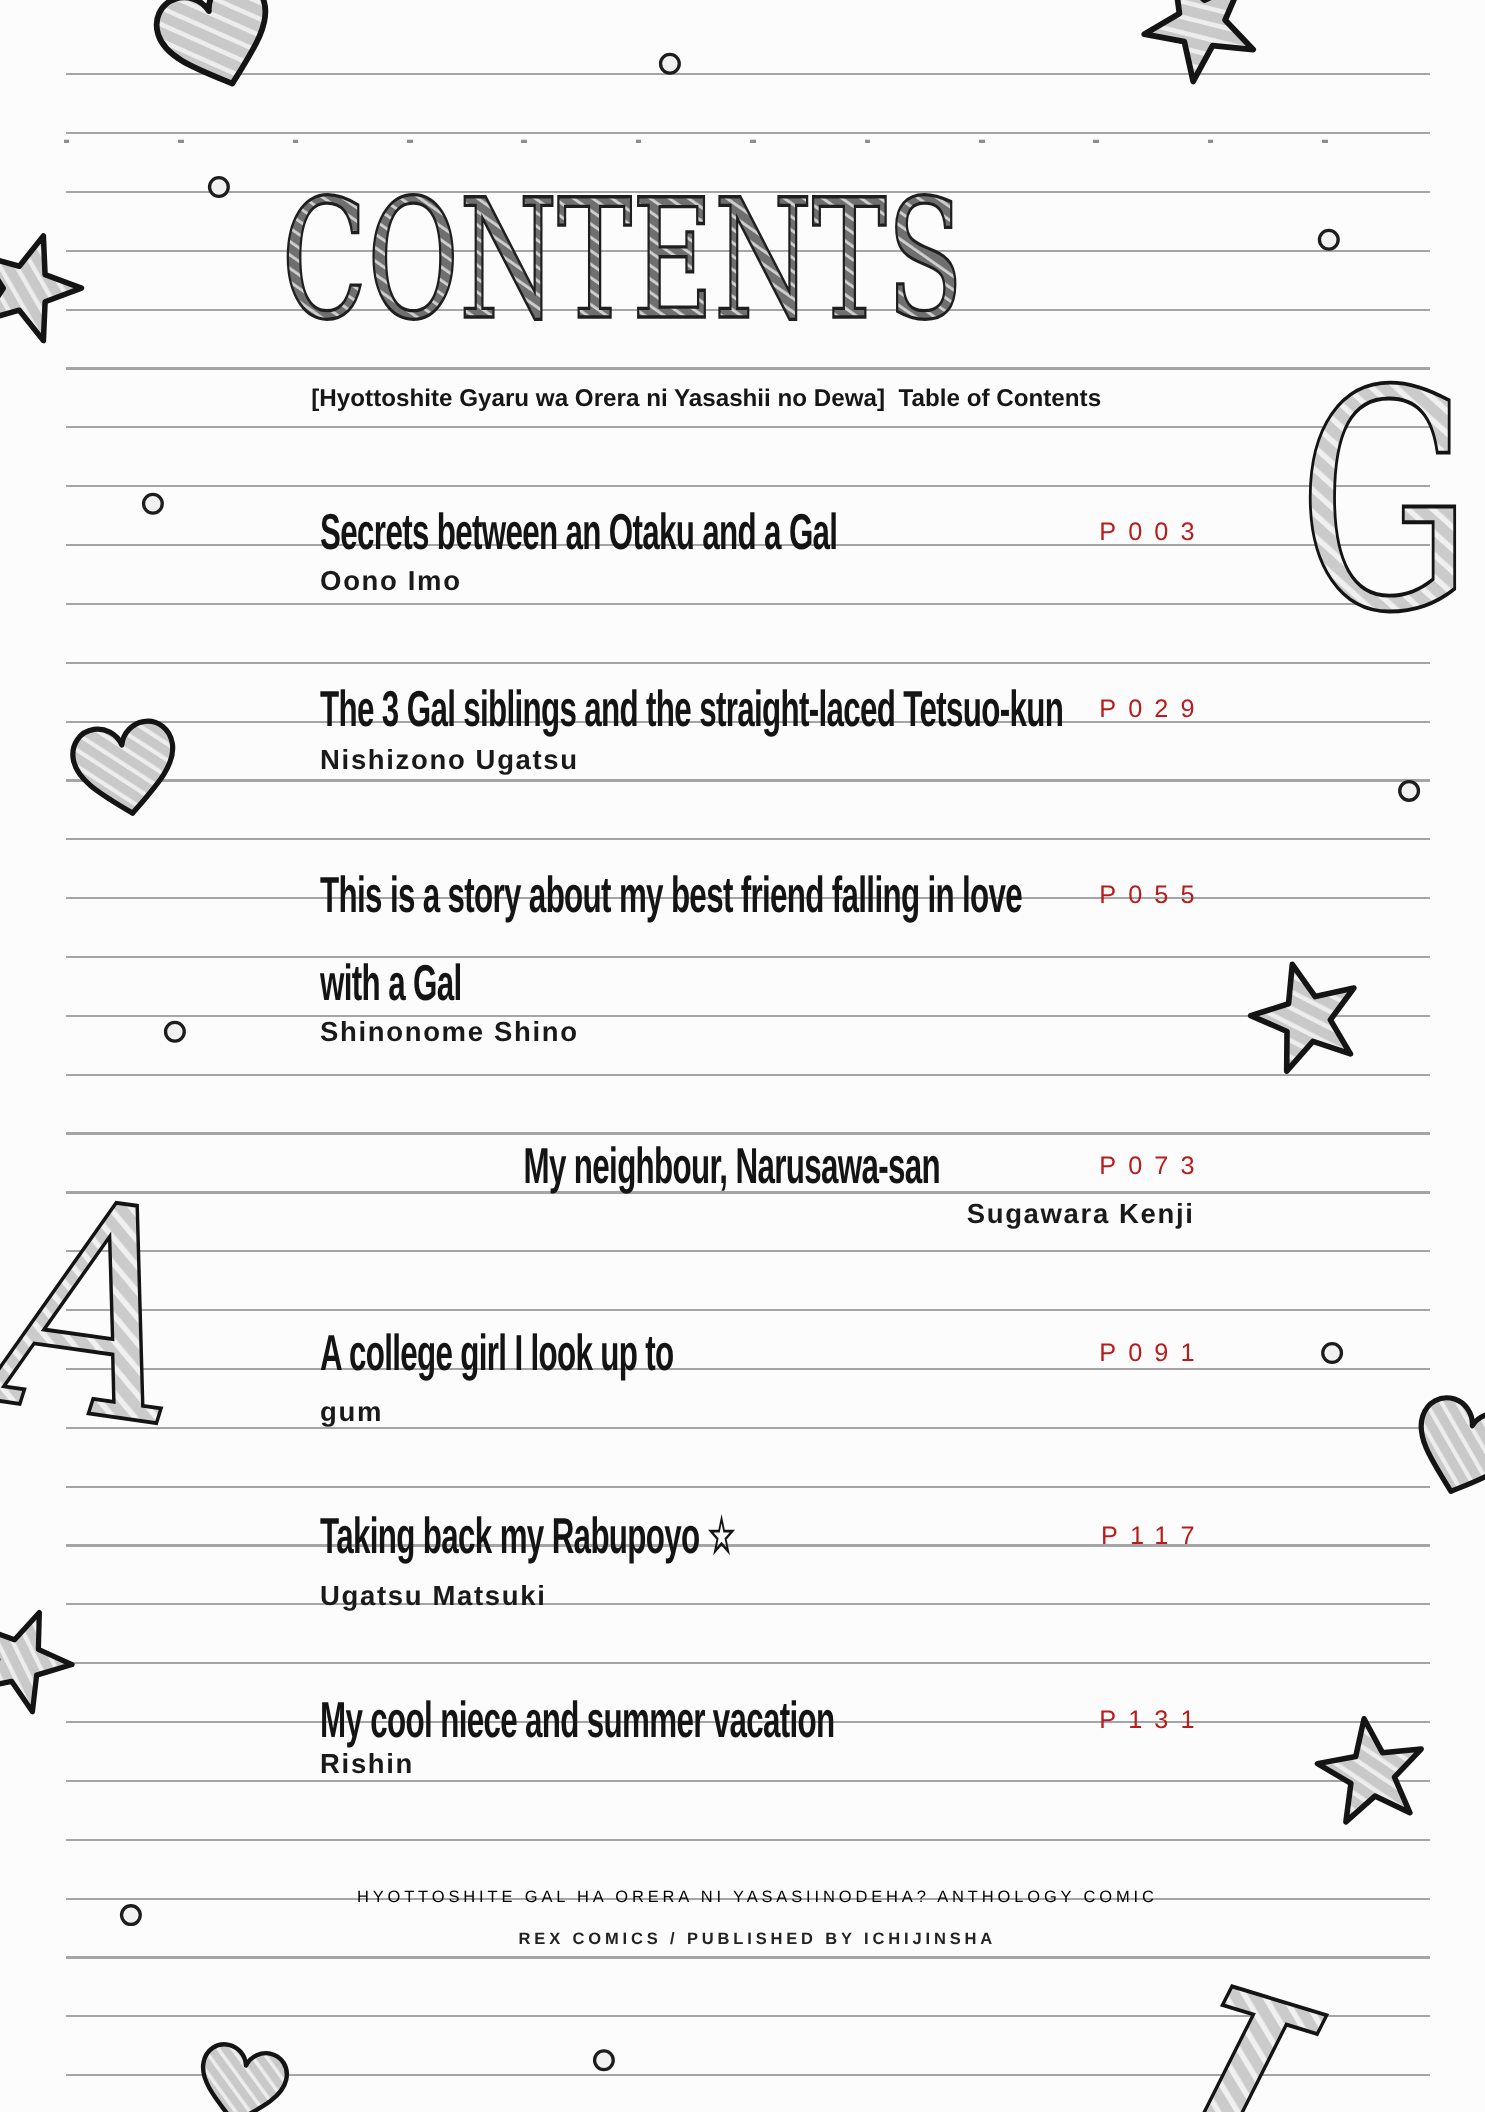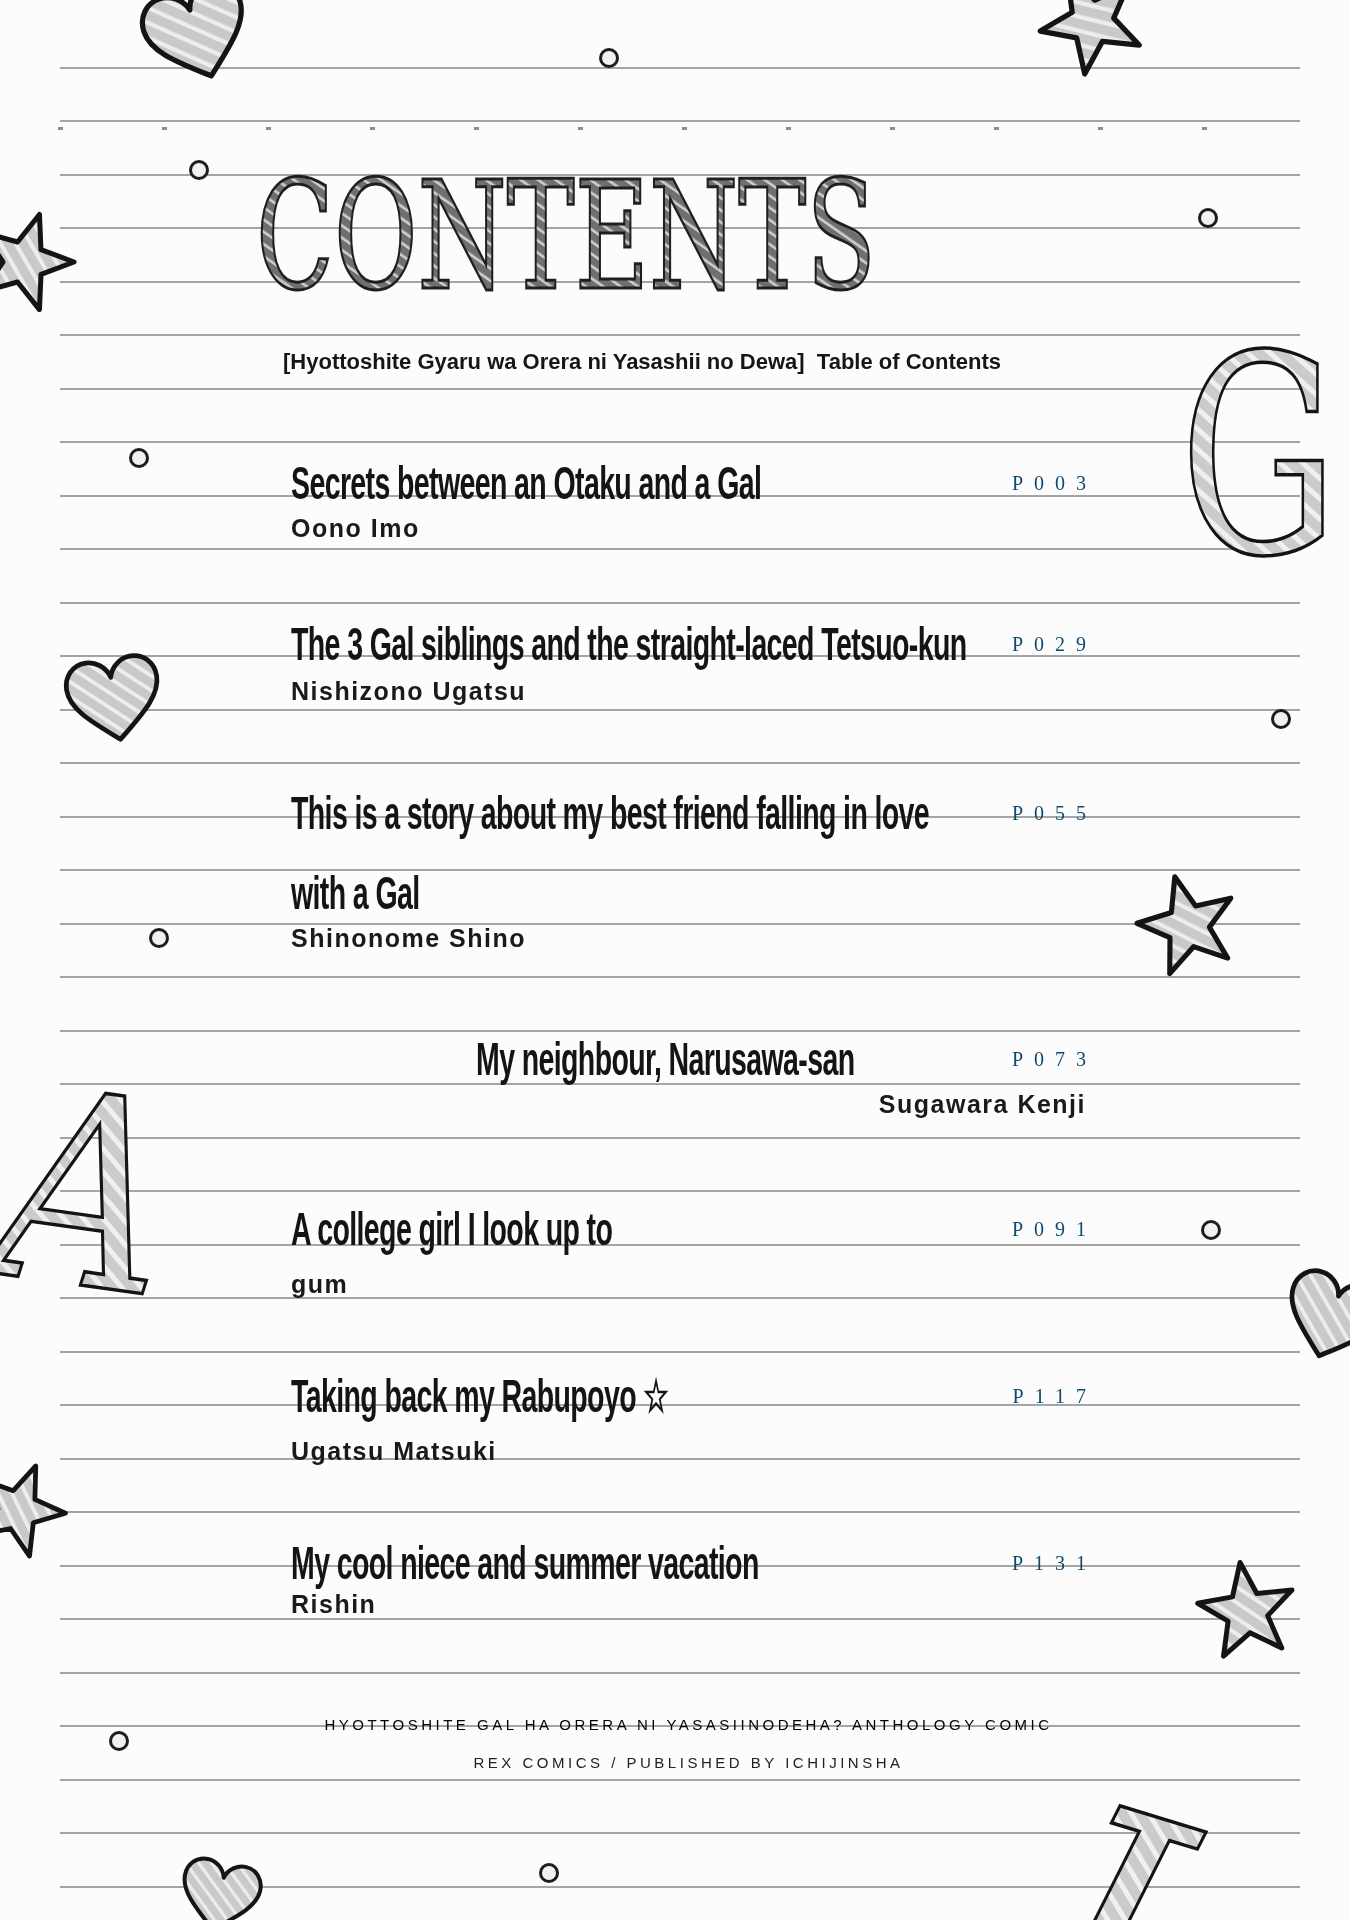--- a/index.html
+++ b/index.html
@@ -23,29 +23,29 @@
     font-weight:700;font-size:22px;white-space:pre;color:#161616;
   }
   .entry{position:absolute;left:291px;width:795px;}
   .etitle{
     font-weight:700;font-size:46px;line-height:52px;color:#141414;
     white-space:nowrap;display:inline-block;transform:scaleX(.62);transform-origin:0 0;
     letter-spacing:-1px;
   }
   .etitle.l2{display:block;}
   .epage{
-    position:absolute;right:0;top:0;font-family:Liberation Serif, serif;
-    font-size:20px;line-height:52px;letter-spacing:11px;margin-right:-11px;color:#0c4a6e;
+    position:absolute;right:0;top:0;font-family:Liberation Sans, sans-serif;
+    font-size:23px;line-height:52px;letter-spacing:11px;margin-right:-11px;color:#b91c1c;
   }
   .eauthor{
     font-weight:700;font-size:25px;line-height:30px;letter-spacing:1.5px;color:#1a1a1a;
   }
   .footer{position:absolute;left:291px;top:1712px;width:795px;text-align:center;}
   .f1{font-size:15px;line-height:26px;letter-spacing:3.5px;font-weight:400;color:#000000;}
-  .f2{font-size:15px;line-height:26px;letter-spacing:3.5px;font-weight:400;color:#222;margin-top:12px;}
+  .f2{font-size:15px;line-height:26px;letter-spacing:3.5px;font-weight:700;color:#222;margin-top:12px;}
 </style>
 </head>
 <body>
 
 <div class="ruled"></div>
 <div class="ticks"></div>
 
 <svg id="deco" width="1350" height="1920" viewBox="0 0 1350 1920">
   <defs>
     <pattern id="hatch-dark" patternUnits="userSpaceOnUse" width="10" height="10" patternTransform="rotate(-55)">

